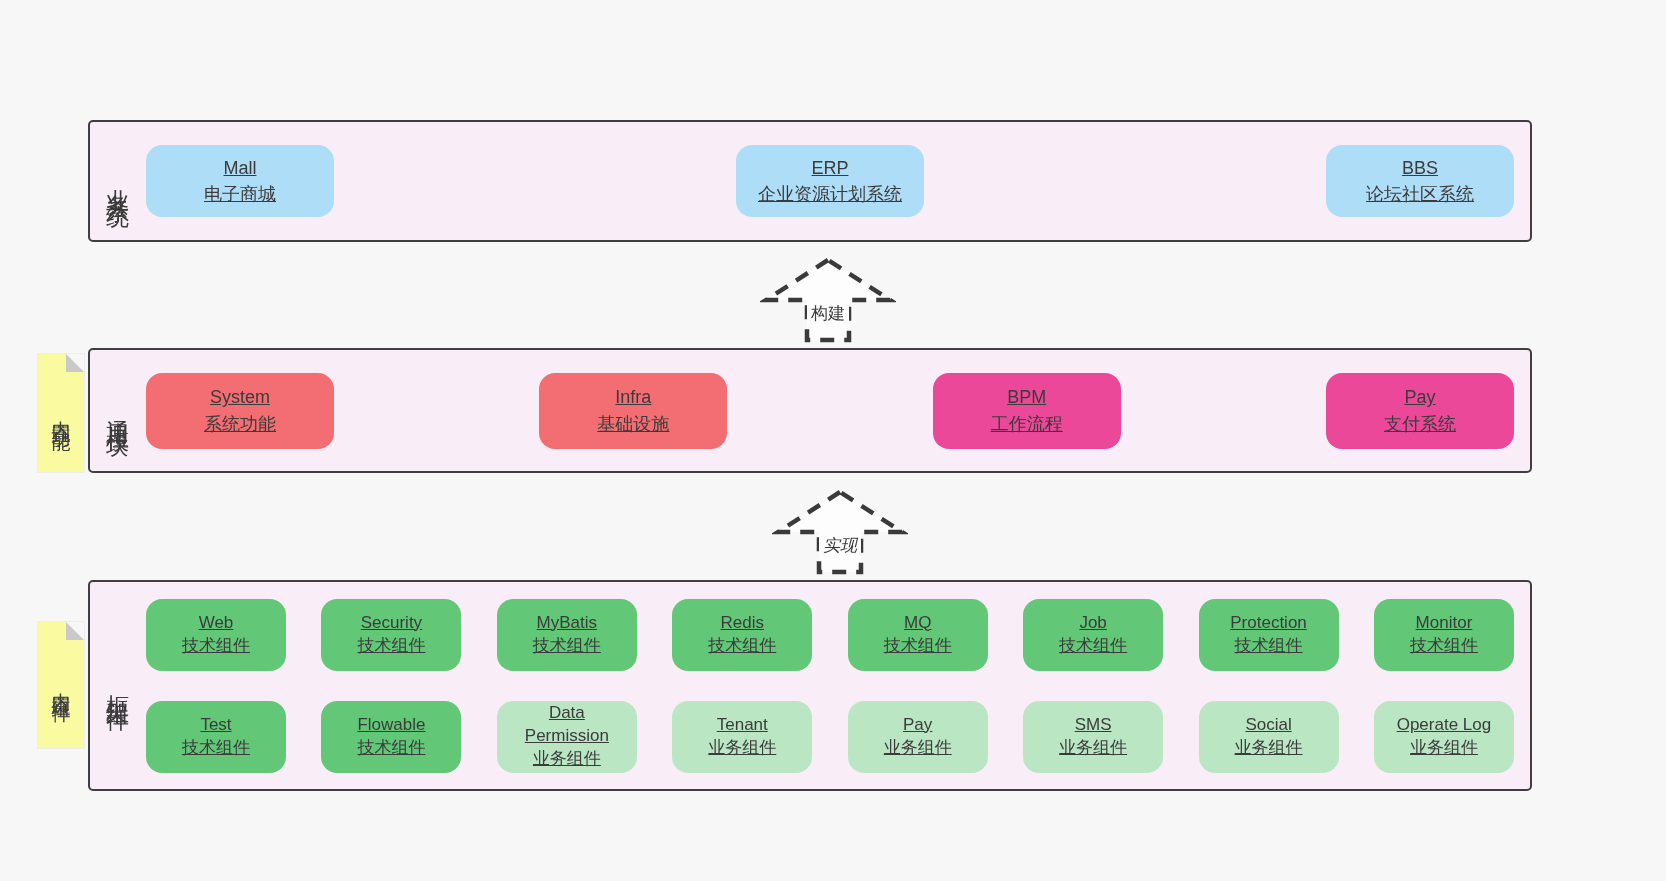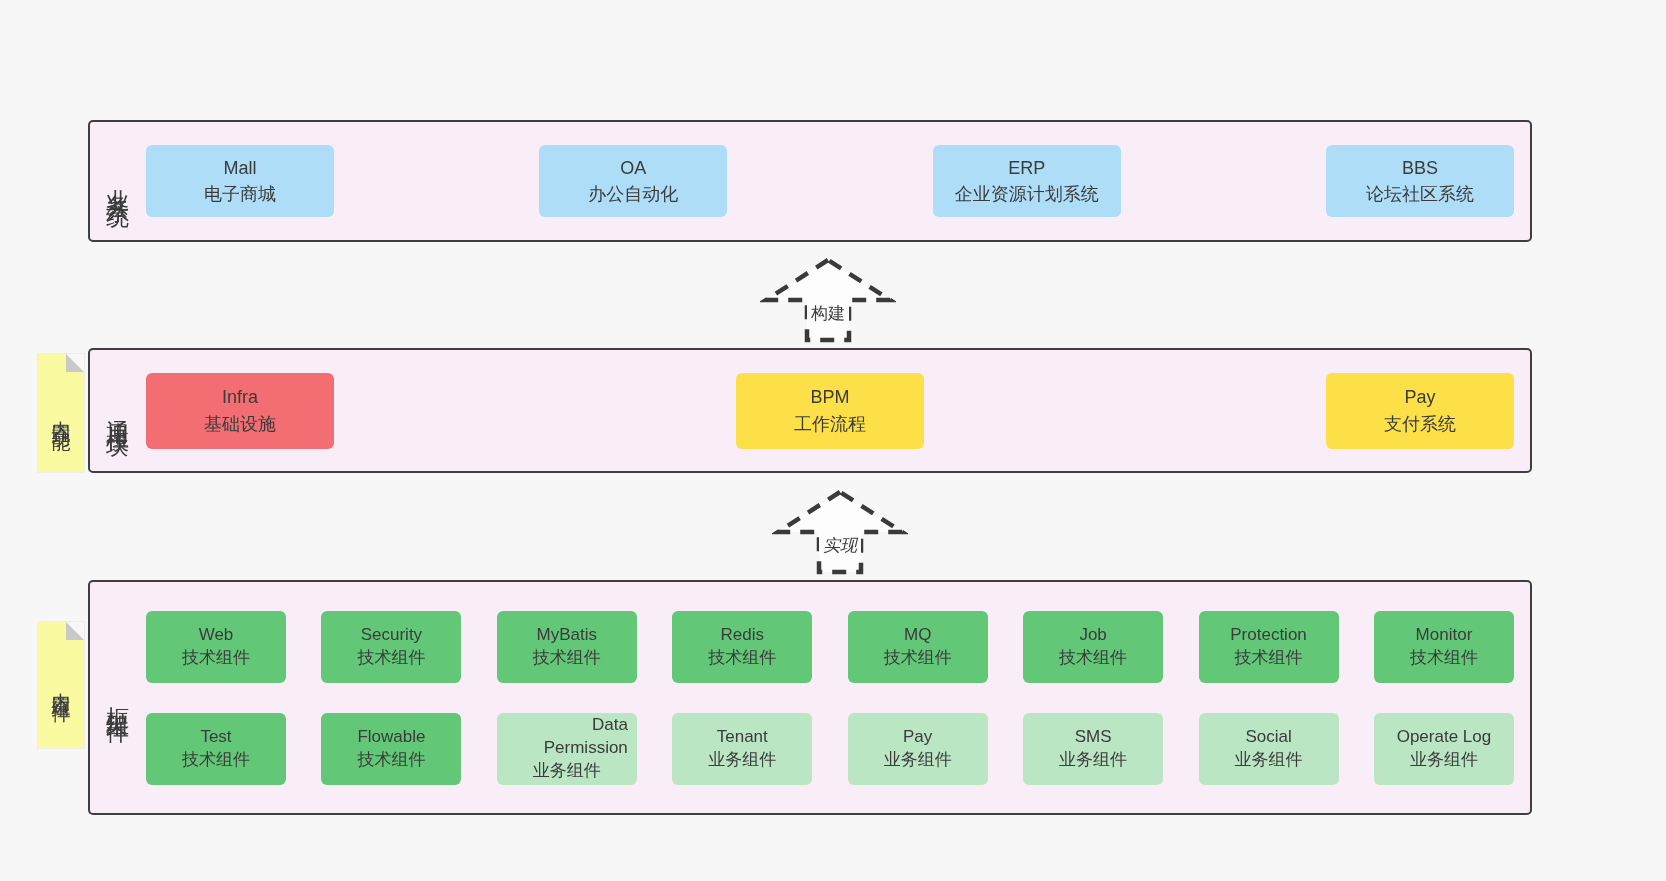--- a/index.html
+++ b/index.html
@@ -21,30 +21,30 @@
   .boxes{
     position:absolute;left:56px;right:16px;top:0;bottom:0;
     display:flex;align-items:center;justify-content:space-between;
   }
   .rows{
     position:absolute;left:56px;right:16px;top:0;bottom:0;
     display:flex;flex-direction:column;justify-content:center;gap:30px;
   }
   .boxes-row{display:flex;justify-content:space-between;}
   .node{
-    border-radius:6px;display:flex;flex-direction:column;
-    align-items:center;justify-content:center;text-align:right;
-    font-size:18px;line-height:1.45;box-sizing:border-box;padding:2px 8px;
+    border-radius:16px;display:flex;flex-direction:column;
+    align-items:center;justify-content:center;text-align:center;
+    font-size:18px;line-height:1.45;box-sizing:border-box;padding:2px 8px;text-decoration:underline;
   }
   .panel-1 .node{width:188px;height:72px;}
   .panel-2 .node{width:188px;height:76px;}
   .panel-3 .node{width:140px;height:72px;font-size:17px;line-height:1.35;padding:2px 9px;}
   .node.blue{background:#aeddf7;}
   .node.red{background:#f26e73;}
-  .node.pink{background:#fde047;}
+  .node.pink{background:#ec4899;}
   .node.green{background:#62c878;}
   .node.green-light{background:#bae6c4;}
   .node-title,.node-subtitle{display:block;}
   .sticky{
     position:absolute;left:38px;width:46px;background:#fafaa0;
     box-shadow:0 0 0 1px rgba(0,0,0,0.04);
   }
   .sticky::after{
     content:"";position:absolute;top:0;right:0;width:0;height:0;
     border-width:9px;border-style:solid;
@@ -69,24 +69,20 @@
 
   <div class="panel panel-1" style="top:120px;height:122px;">
     <div class="side-label">业务系统</div>
     <div class="boxes">
 
         <div class="node blue">
           <span class="node-title">Mall</span>
           <span class="node-subtitle">电子商城</span>
         </div>
 
-        <div class="node blue">
-          <span class="node-title">OA</span>
-          <span class="node-subtitle">办公自动化</span>
-        </div>
 
         <div class="node blue">
           <span class="node-title">ERP</span>
           <span class="node-subtitle">企业资源计划系统</span>
         </div>
 
 
 
         <div class="node blue">
           <span class="node-title">BBS</span>
@@ -103,20 +99,24 @@
   </div>
 
   <div class="sticky" style="top:354px;height:118px;">
     <div class="sticky-label">内置功能</div>
   </div>
 
   <div class="panel panel-2" style="top:348px;height:125px;">
     <div class="side-label">通用模块</div>
     <div class="boxes">
 
+        <div class="node red">
+          <span class="node-title">System</span>
+          <span class="node-subtitle">系统功能</span>
+        </div>
 
         <div class="node red">
           <span class="node-title">Infra</span>
           <span class="node-subtitle">基础设施</span>
         </div>
 
         <div class="node pink">
           <span class="node-title">BPM</span>
           <span class="node-subtitle">工作流程</span>
         </div>
@@ -134,21 +134,21 @@
     <svg width="136" height="88" viewBox="0 0 136 88">
       <path d="M68 4 L6 44 L47 44 L47 84 L89 84 L89 44 L130 44 Z" fill="#fdfdfd" stroke="#3a3a3a" stroke-width="4.5" stroke-dasharray="14 10" stroke-linejoin="miter"></path>
     </svg>
     <div class="arrow-label">实现</div>
   </div>
 
   <div class="sticky" style="top:622px;height:126px;">
     <div class="sticky-label">内置组件</div>
   </div>
 
-  <div class="panel panel-3" style="top:580px;height:235px;">
+  <div class="panel panel-3" style="top:580px;height:211px;">
     <div class="side-label">框架组件</div>
     <div class="rows">
       <div class="boxes-row">
 
           <div class="node green">
             <span class="node-title">Web</span>
             <span class="node-subtitle">技术组件</span>
           </div>
 
           <div class="node green">

